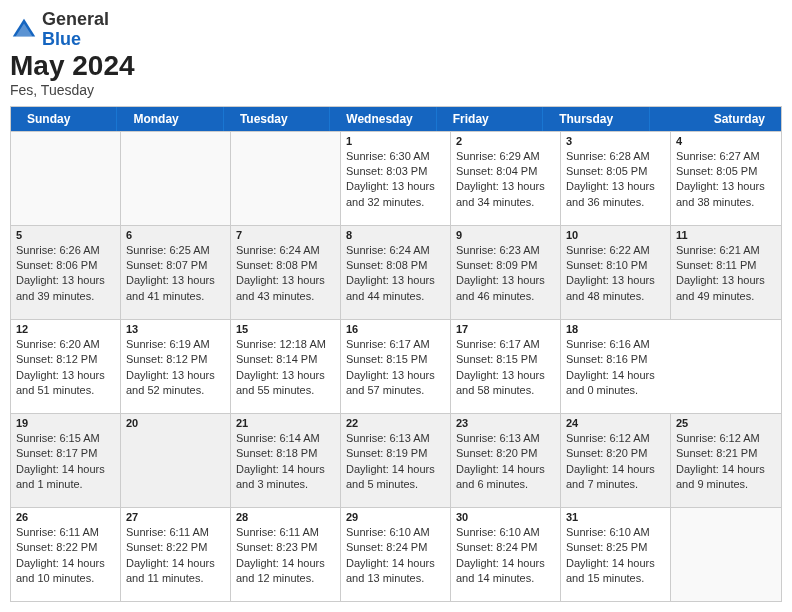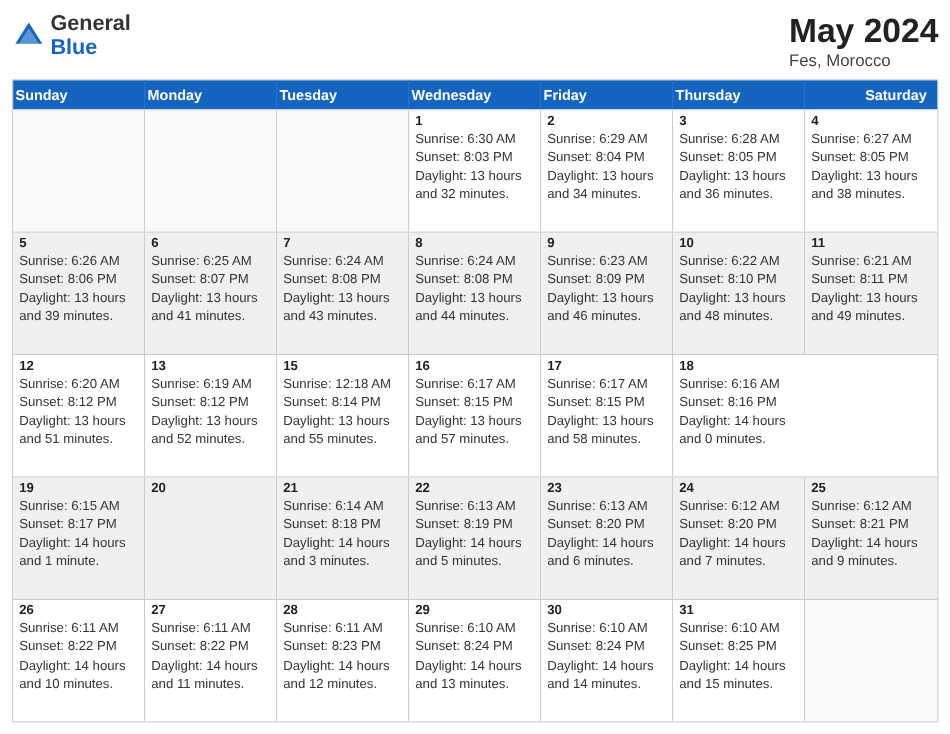--- a/index.html
+++ b/index.html
@@ -15,20 +15,21 @@
       height: 612px;
       padding: 10px;
       display: flex;
       flex-direction: column;
     }
     .header {
       display: flex;
       justify-content: space-between;
       align-items: flex-start;
       margin-bottom: 8px;
+      flex-direction: column;
     }
     .logo {
       display: flex;
       align-items: center;
       gap: 4px;
     }
     .logo-text {
       font-size: 18px;
       font-weight: bold;
       line-height: 1.1;
@@ -58,21 +59,21 @@
     }
     .cal-header-row {
       display: grid;
       grid-template-columns: repeat(7, 1fr);
       background: #1565c0;
     }
     .cal-header-cell {
       color: #fff;
       font-size: 12px;
       font-weight: bold;
-      padding: 5px 2px;
+      padding: 5px 16px;
       text-align: left;
       border-right: 1px solid #1976d2;
     }
     .cal-header-cell:last-child { border-right: none; margin-left: 48px; }
     .cal-body {
       display: flex;
       flex-direction: column;
       flex: 1;
     }
     .cal-row {
@@ -114,21 +115,21 @@
         <polygon points="15,3 27,22 3,22" fill="#1565c0"></polygon>
         <polygon points="15,8 24,22 6,22" fill="#fff" opacity="0.3"></polygon>
       </svg>
       <div class="logo-text">
         <span class="logo-general">General</span><br>
         <span class="logo-blue">Blue</span>
       </div>
     </div>
     <div class="title-block">
       <div class="month-year">May 2024</div>
-      <div class="location">Fes, Morocco</div>
+      <div class="location">Fes, Tuesday</div>
     </div>
   </div>
 
   <div class="calendar">
     <div class="cal-header-row">
     <div class="cal-header-cell">Sunday</div>
         <div class="cal-header-cell">Monday</div>
         <div class="cal-header-cell">Tuesday</div>
         <div class="cal-header-cell">Wednesday</div>
         <div class="cal-header-cell">Friday</div>

